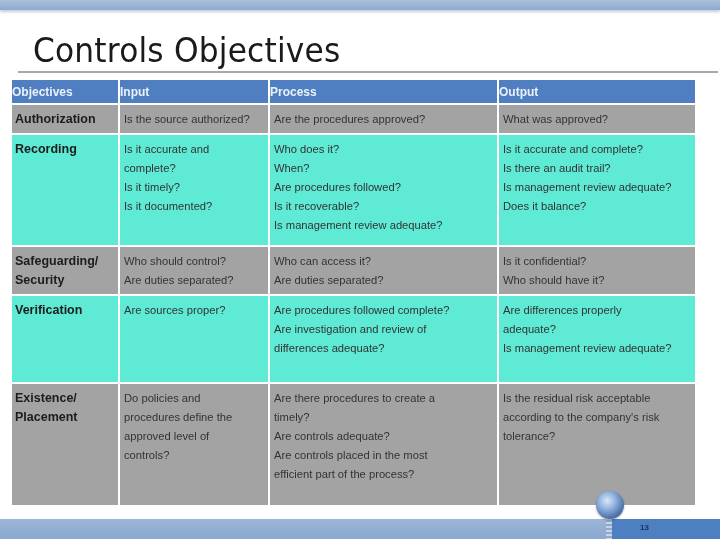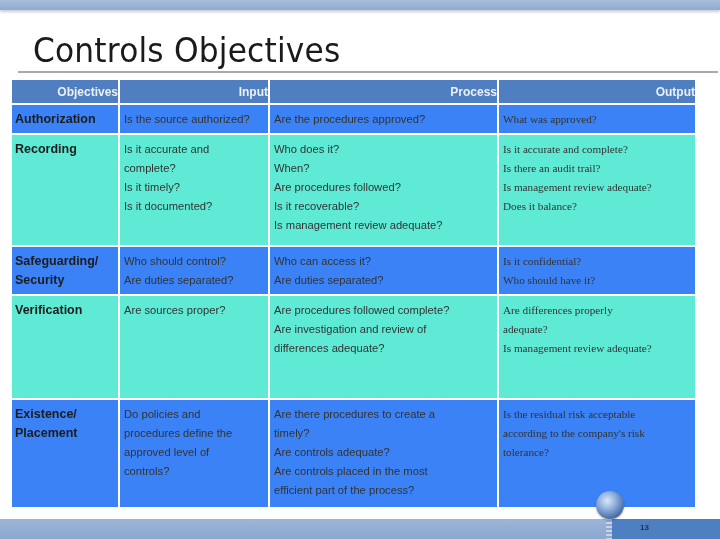--- a/index.html
+++ b/index.html
@@ -23,31 +23,31 @@
     position: absolute; left: 18px; top: 71px; width: 700px; height: 2px;
     background: #a9a9a9;
   }
   .table {
     position: absolute; left: 12px; top: 80px; width: 683px;
     border-collapse: collapse; table-layout: fixed;
     font-size: 11.2px; color: #333333;
   }
   .table th {
     background: #4f7fc0; color: #eaf1fb; font-weight: bold;
-    height: 23px; padding: 0; text-align: right; font-size: 12px;
+    height: 23px; padding: 0; text-align: left; font-size: 12px;
     border-right: 2px solid #ffffff;
   }
   .table th:last-child { border-right: none; }
   .table td {
     vertical-align: top; padding: 5px 4px 4px 4px; line-height: 19px;
     border-right: 2px solid #ffffff; border-top: 2px solid #ffffff;
   }
-  .table td:last-child { border-right: none; font-family: Liberation Serif, serif; }
+  .table td:last-child { border-right: none; }
   .table td.obj { font-weight: bold; color: #1c1c1c; font-size: 12.5px; padding-left: 3px; }
-  .row-dark td { background: #3b82f6; margin-left: 13px; }
+  .row-dark td { background: #a3a3a3; margin-left: 13px; }
   .row-light td { background: #5eead4; }
   .line { display: block; white-space: nowrap; }
   .wrap { white-space: normal; display: block; }
   .bottom-bar-left {
     position: absolute; left: 0; top: 519px; width: 612px; height: 20px;
     background: linear-gradient(#9db5d8, #8aa8d0);
   }
   .bottom-bar-right {
     position: absolute; left: 612px; top: 519px; width: 108px; height: 20px;
     background: #4e7fc0;
@@ -137,38 +137,38 @@
       <td>
         <span class="line">Who can access it?</span>
         <span class="line">Are duties separated?</span>
       </td>
       <td>
         <span class="line">Is it confidential?</span>
         <span class="line">Who should have it?</span>
       </td>
     </tr>
 
-    <tr class="row-light" style="height:104px">
+    <tr class="row-light" style="height:88px">
       <td class="obj">Verification</td>
       <td>
         <span class="line">Are sources proper?</span>
       </td>
       <td>
         <span class="line">Are procedures followed complete?</span>
         <span class="line">Are investigation and review of</span>
         <span class="line">differences adequate?</span>
       </td>
       <td>
         <span class="line">Are differences properly</span>
         <span class="line">adequate?</span>
         <span class="line">Is management review adequate?</span>
       </td>
     </tr>
 
-    <tr class="row-dark" style="height:108px">
+    <tr class="row-dark" style="height:122px">
       <td class="obj">
           <span class="wrap">Existence/ Placement</span>
         </td>
       <td>
         <span class="line">Do policies and</span>
         <span class="line">procedures define the</span>
         <span class="line">approved level of</span>
         <span class="line">controls?</span>
       </td>
       <td>

